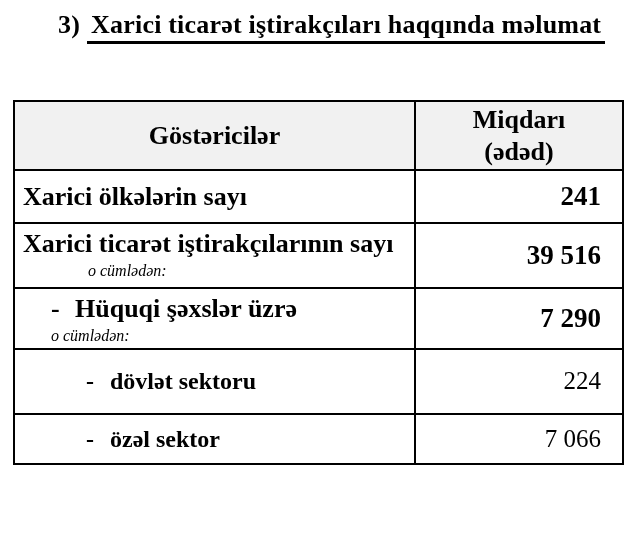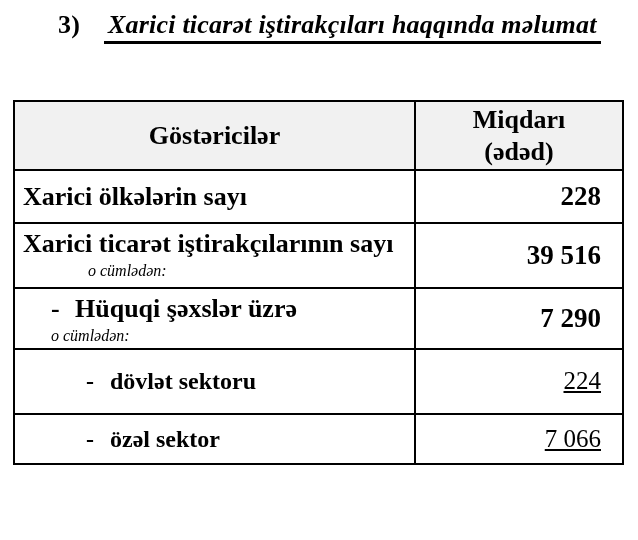--- a/index.html
+++ b/index.html
@@ -20,24 +20,23 @@
   .title {
     position: absolute;
     top: 10px;
     left: 58px;
     font-size: 26px;
     font-weight: bold;
     white-space: nowrap;
     letter-spacing: 0.2px;
   }
   .title .u {
-    margin-left: 24px;
+    margin-left: 7px;
     padding: 0 4px 2px 4px;
     border-bottom: 3px solid #000000;
-    font-style: italic;
   }
 
   
   table.main-table {
     position: absolute;
     left: 13px;
     top: 100px;
     width: 609px;
     border-collapse: collapse;
     table-layout: fixed;
@@ -94,21 +93,21 @@
   .sub-level1 { margin-left: 28px; } 
 
   td.value {
     text-align: right;
     padding-right: 21px;
     vertical-align: middle;
     font-size: 27px;
     font-weight: bold;
     white-space: nowrap;
   }
-  tr.reg td.value { font-size: 25px; font-weight: normal; text-decoration: underline; }
+  tr.reg td.value { font-size: 25px; font-weight: normal; }
 </style>
 </head>
 <body>
 
 <div class="title">
   <span>3)</span><span class="u">Xarici ticarət iştirakçıları haqqında məlumat</span>
 </div>
 
 <table class="main-table">
   <colgroup>
@@ -122,21 +121,21 @@
         <div>Miqdarı</div>
         <div>(ədəd)</div>
       </th>
     </tr>
   </thead>
   <tbody>
     <tr>
       <td class="label">
         <span class="main b">Xarici ölkələrin sayı</span>
       </td>
-      <td class="value">228</td>
+      <td class="value">241</td>
     </tr>
 
     <tr>
       <td class="label top">
         <div class="main b">Xarici ticarət iştirakçılarının sayı</div>
         <div class="sub sub-deep">o cümlədən:</div>
       </td>
       <td class="value">39 516</td>
     </tr>
 

